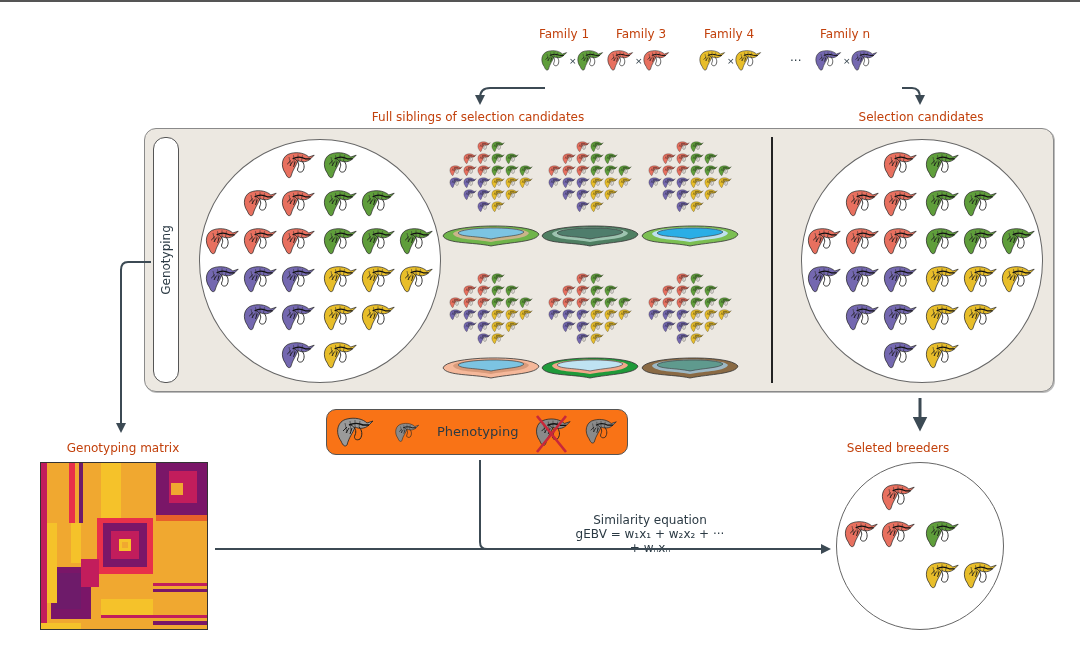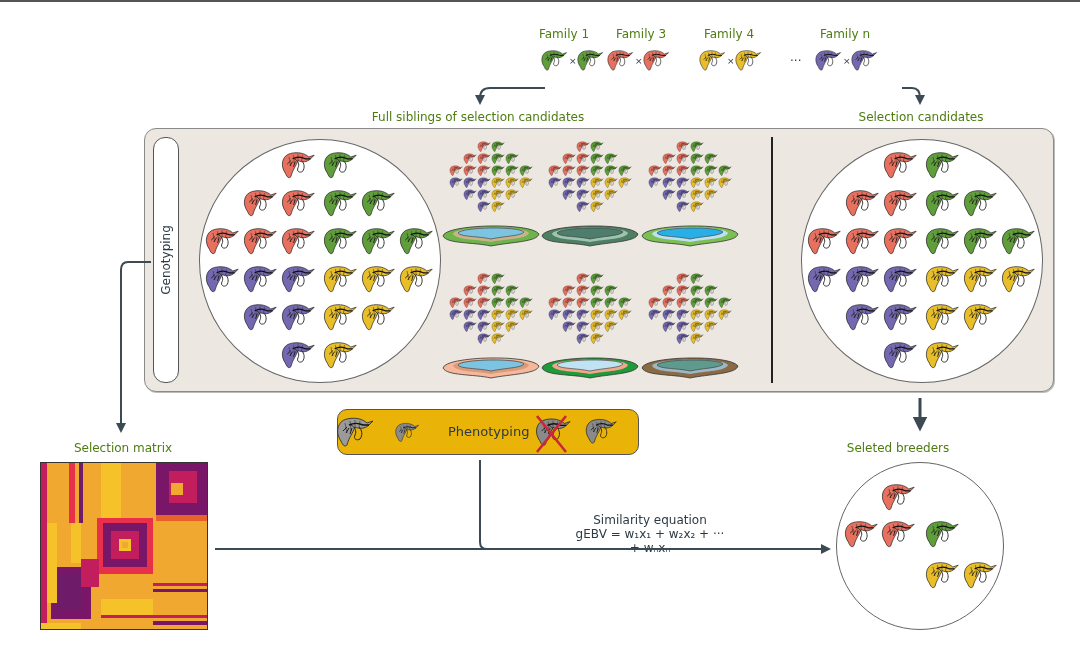--- a/index.html
+++ b/index.html
@@ -1,30 +1,30 @@
 <!DOCTYPE html>
 <html><head>
 <meta charset="utf-8">
 <style>
   html, body { margin: 0; padding: 0; background: #ffffff; }
   body { width: 1080px; height: 648px; position: relative; overflow: hidden;
          font-family: "DejaVu Sans", sans-serif; color: #2b3a44; }
   .topline { position: absolute; left: 0; top: 0; width: 1080px; height: 2px; background: #555; }
-  .lbl { position: absolute; font-size: 12px; color: #4d7c0f; white-space: nowrap; }
+  .lbl { position: absolute; font-size: 12px; color: #c2410c; white-space: nowrap; }
   .lbl-center { transform: translateX(-50%); }
   .mainbox { position: absolute; left: 144px; top: 128px; width: 910px; height: 264px;
              background: #ece8e1; border: 1.5px solid #8a8a8a; border-radius: 12px; box-sizing: border-box;
              box-shadow: 1px 1px 0 #bbb; }
   .geno { position: absolute; left: 153px; top: 137px; width: 26px; height: 246px;
           background: #ffffff; border: 1.2px solid #555; border-radius: 12px; box-sizing: border-box; }
   .geno span { position: absolute; left: 50%; top: 50%; transform: translate(-50%,-50%) rotate(-90deg);
                font-size: 12px; color: #2b3a44; white-space: nowrap; }
   .divider { position: absolute; left: 771px; top: 137px; width: 1.5px; height: 246px; background: #222; }
   .circle { position: absolute; border-radius: 50%; background: #fff; border: 1.2px solid #666; box-sizing: border-box; }
-  .pheno { position: absolute; left: 337px; top: 409px; width: 302px; height: 46px; background: #eab308;
+  .pheno { position: absolute; left: 326px; top: 409px; width: 302px; height: 46px; background: #f97316;
            border: 1.2px solid #555; border-radius: 10px; box-sizing: border-box; }
   .pheno .txt { position: absolute; left: 110px; top: 14px; font-size: 13px; color: #2b3a44; }
   svg.abs { position: absolute; left: 0; top: 0; }
   .matrix { position: absolute; left: 40px; top: 462px; width: 168px; height: 168px; border: 1px solid #333; box-sizing: border-box; overflow: hidden; background: #f0a830; }
   .eq { position: absolute; left: 575px; top: 513px; font-size: 12px; text-align: center; width: 150px; }
   .eq .line2 { font-size: 12px; }
 </style>
 </head>
 <body>
 
@@ -45,21 +45,21 @@
 <div class="divider"></div>
 
 <div class="circle" style="left:199px;top:139px;width:242px;height:244px"></div>
 <div class="circle" style="left:801px;top:139px;width:242px;height:244px"></div>
 <div class="circle" style="left:836px;top:462px;width:168px;height:168px"></div>
 
 <div class="pheno">
   <span class="txt">Phenotyping</span>
 </div>
 
-<div class="lbl lbl-center" style="left:123px;top:441px">Selection matrix</div>
+<div class="lbl lbl-center" style="left:123px;top:441px">Genotyping matrix</div>
 <div class="lbl lbl-center" style="left:898px;top:441px">Seleted breeders</div>
 
 <div class="matrix">
   <svg width="168" height="168" id="matrix-svg">
       <rect x="0" y="0" width="168" height="168" fill="#f0a830"></rect>
       <rect x="0" y="0" width="6" height="168" fill="#c21d5c"></rect>
       <rect x="28" y="0" width="6" height="60" fill="#e8304a"></rect>
       <rect x="38" y="0" width="4" height="60" fill="#6e1b6a"></rect>
       <rect x="60" y="0" width="20" height="60" fill="#f5c22a"></rect>
       <rect x="115" y="0" width="53" height="52" fill="#7a1668"></rect>

